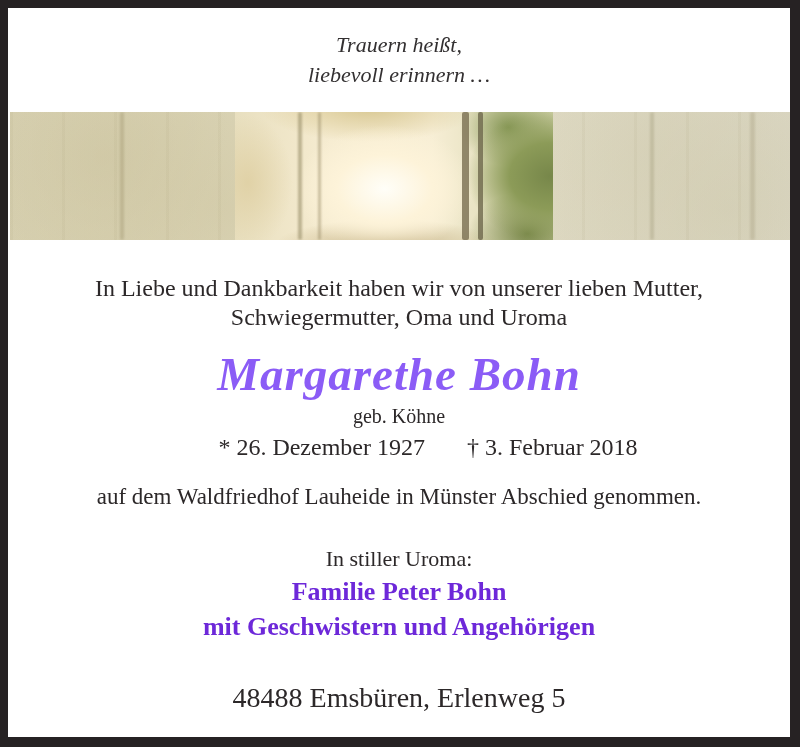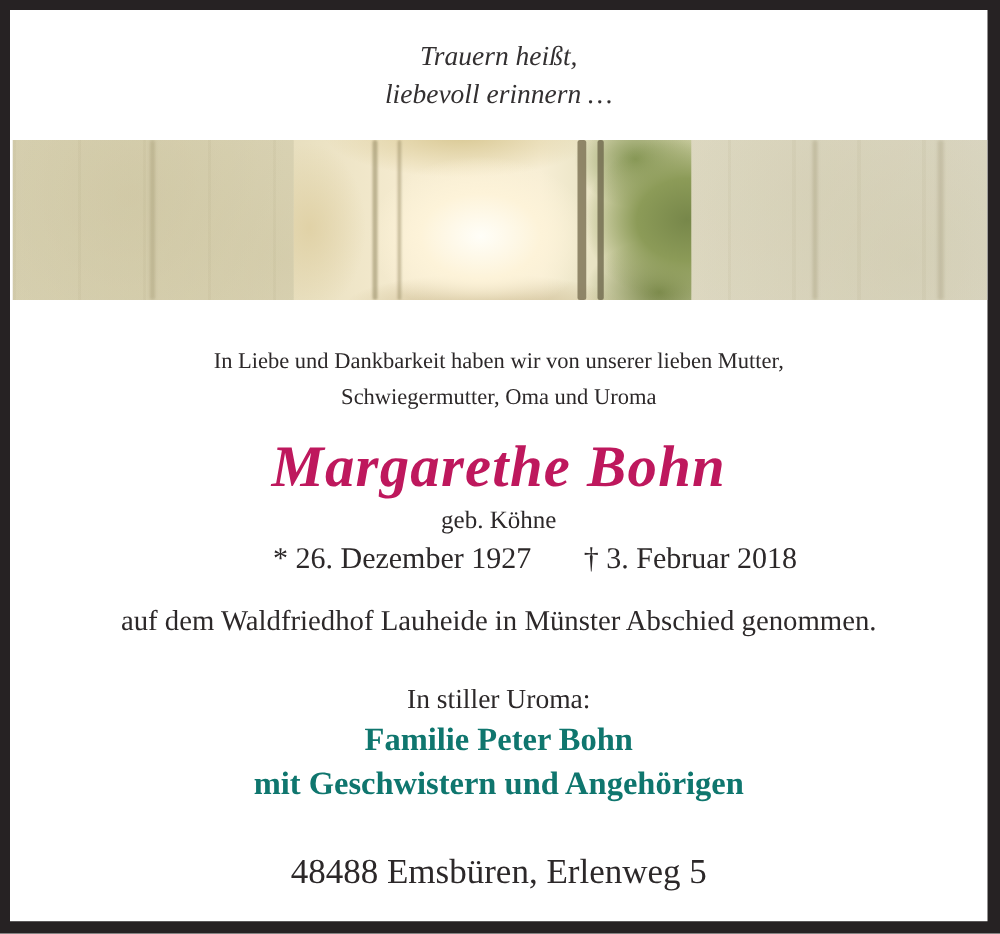--- a/index.html
+++ b/index.html
@@ -66,42 +66,42 @@
   .trunk { position: absolute; top: 0; height: 100%; border-radius: 2px; }
   .t1 { left: 288px; width: 4px; background: rgba(146,134,96,0.55); filter: blur(1px); }
   .t2 { left: 308px; width: 3px; background: rgba(146,134,96,0.45); filter: blur(1px); }
   .t3 { left: 452px; width: 7px; background: rgba(128,118,88,0.85); filter: blur(0.5px); }
   .t4 { left: 468px; width: 5px; background: rgba(110,104,76,0.8); filter: blur(0.5px); }
   .t5 { left: 110px; width: 4px; background: rgba(160,150,112,0.4); filter: blur(1.2px); }
   .t6 { left: 640px; width: 4px; background: rgba(165,158,126,0.4); filter: blur(1.2px); }
   .t7 { left: 740px; width: 5px; background: rgba(165,158,126,0.35); filter: blur(1.2px); }
 
   
-  .intro { top: 266px; font-size: 18px; line-height: 29px; }
+  .intro { top: 266px; font-size: 24px; line-height: 29px; }
   .name {
     top: 341px;
     font-size: 47px;
     line-height: 50px;
     font-weight: bold;
     font-style: italic;
-    color: #be185d;
+    color: #8b5cf6;
     letter-spacing: 1px;
     margin: 0;
   }
   .maiden { top: 397px; font-size: 20px; text-align: center; }
   .dates { top: 426px; font-size: 24px; margin-left: 29px; }
   .dates .birth { margin-right: 42px; }
   .farewell { top: 476px; font-size: 23px; text-align: center; }
   .mourning-label { top: 538px; font-size: 22px; }
   .family {
     top: 566px;
     font-size: 26px;
     font-weight: bold;
     line-height: 35px;
-    color: #0f766e;
+    color: #6d28d9;
   }
   .address { top: 674px; font-size: 28px; }
 </style>
 </head>
 <body>
 
 <div class="sheet">
 
   <div class="center-text quote">
     <span>Trauern heißt,</span><br>

